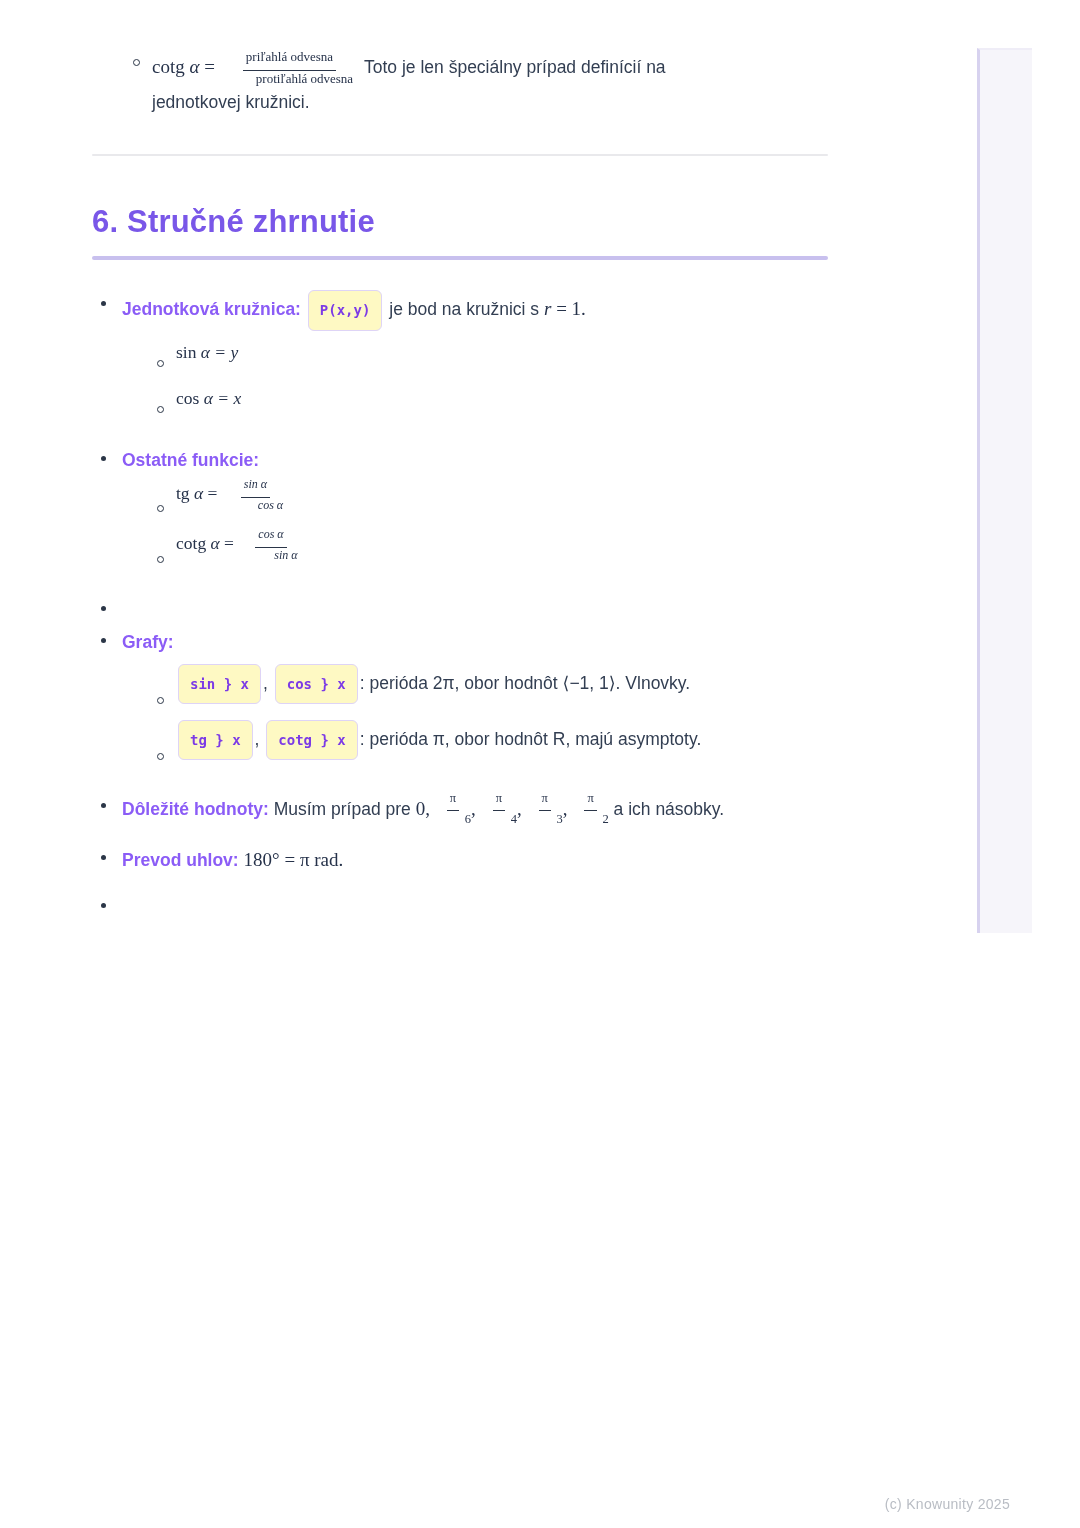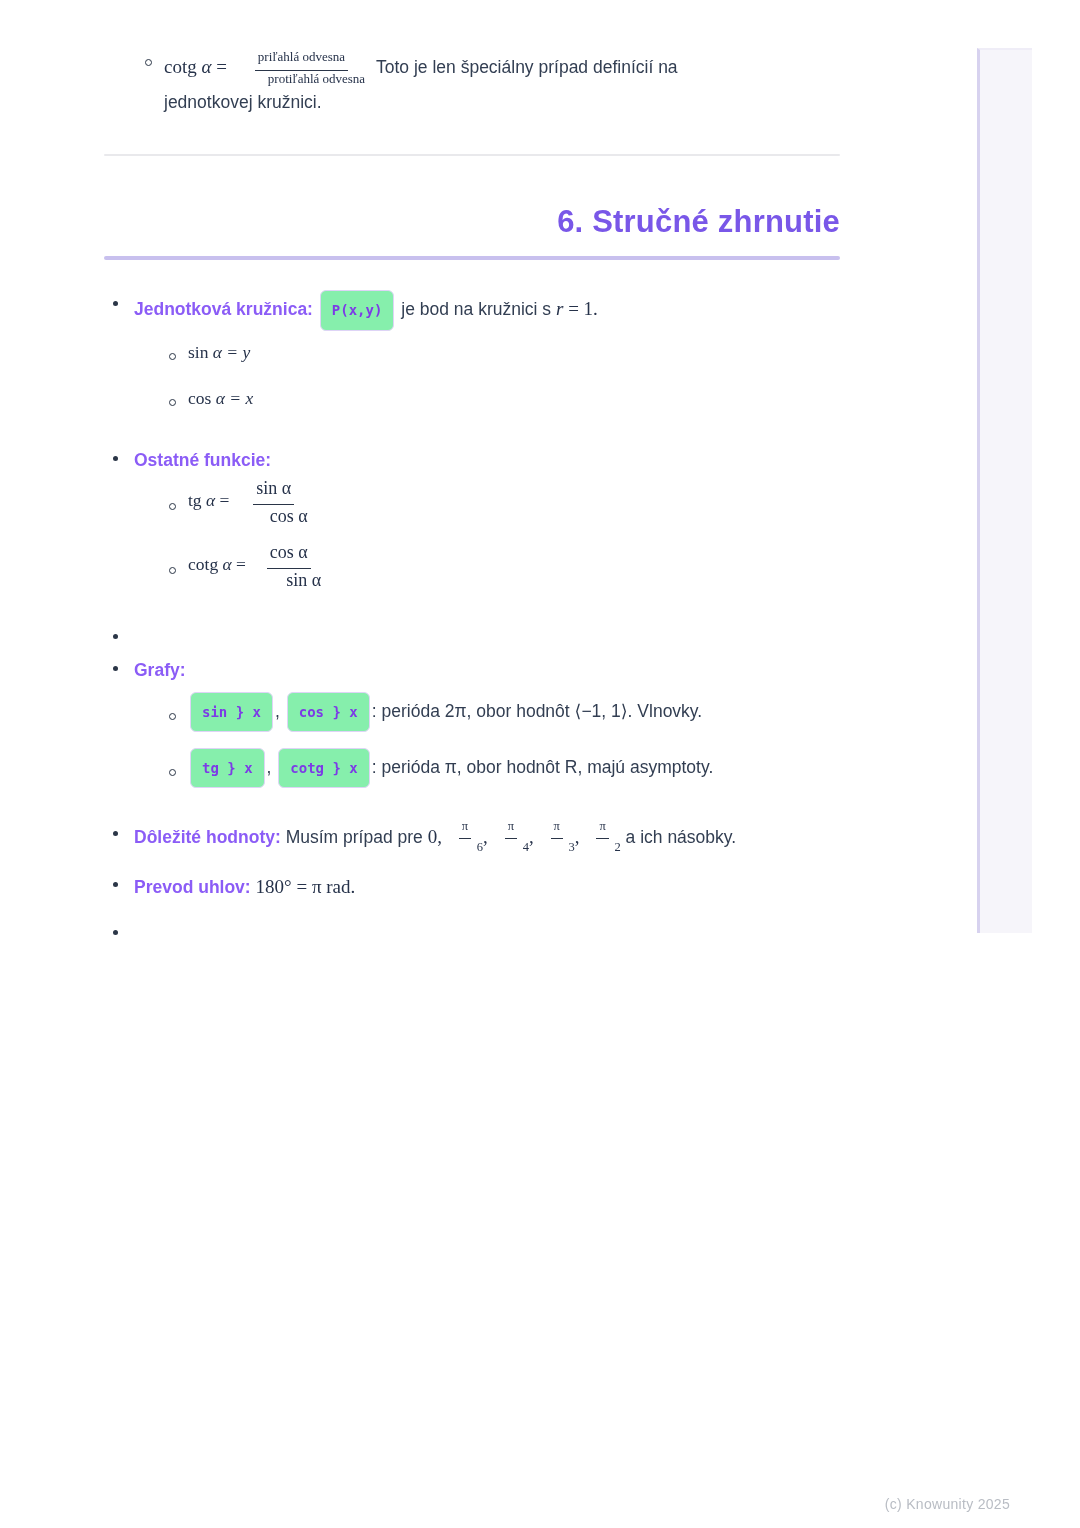--- a/index.html
+++ b/index.html
@@ -7,21 +7,21 @@
   body {
     width: 1080px;
     height: 1528px;
     position: relative;
     font-family: "Liberation Sans", sans-serif;
     color: #323e52;
     overflow: hidden;
   }
   .content {
     position: absolute;
-    left: 104px;
+    left: 92px;
     top: 0;
     width: 736px;
   }
 
   
   .math {
     font-family: "Liberation Serif", "DejaVu Serif", serif;
     font-size: 19px;
     color: #26324a;
   }
@@ -30,21 +30,21 @@
     display: inline-flex;
     flex-direction: column;
     align-items: center;
     vertical-align: middle;
     font-family: "Liberation Serif", "DejaVu Serif", serif;
     color: #26324a;
     line-height: 1.15;
   }
   .frac .num { border-bottom: 1.4px solid #2a3548; padding: 0 3px 5px 3px; }
   .frac .den { padding-top: 1px; margin-left: 30px; }
-  .frac.mid { font-size: 18px; }
+  .frac.mid { font-size: 12px; font-style: italic; }
   .frac.small { font-size: 13px; }
   .frac.tiny { font-size: 12.5px; position: relative; top: -1px; }
 
   
   .intro-row {
     display: flex;
     padding-top: 50px;
     margin-left: 38px;
   }
   .intro-body {
@@ -78,49 +78,48 @@
     margin-top: 36px;
     border-radius: 1px;
   }
   h1.section-title {
     margin-top: 48px;
     font-size: 31px;
     line-height: 36px;
     font-weight: bold;
     color: #7957e8;
     letter-spacing: 0.2px;
-    text-align: right;
   }
   .heading-underline {
     margin-top: 16px;
     height: 4px;
     border-radius: 2px;
     background: #c8c0ee;
   }
 
   
   .summary { margin-top: 30px; }
   .main-item { display: flex; margin-bottom: 16px; }
   .main-item .item-body {
     font-size: 17.5px;
     line-height: 31px;
   }
   .item-label { font-weight: bold; color: #8b5cf6; }
   .sub-list { margin: 6px 0 10px 32px; }
-  .sub-item { display: flex; margin-bottom: 16px; align-items: center; }
+  .sub-item { display: flex; margin-bottom: 16px; align-items: flex-end; }
   .sub-item .sub-body { font-size: 17.5px; line-height: 30px; }
 
   
   .chip {
     display: inline-block;
     font-family: "DejaVu Sans Mono", "Liberation Mono", monospace;
     font-weight: bold;
     font-size: 14px;
     color: #7c3be6;
-    background: #86efac;
+    background: #fef9c3;
     border: 1px solid #ded4f6;
     border-radius: 6px;
     padding: 4px 11px;
     vertical-align: middle;
     margin: 0 2px;
     white-space: pre;
   }
 
   
   .page-edge-panel {

